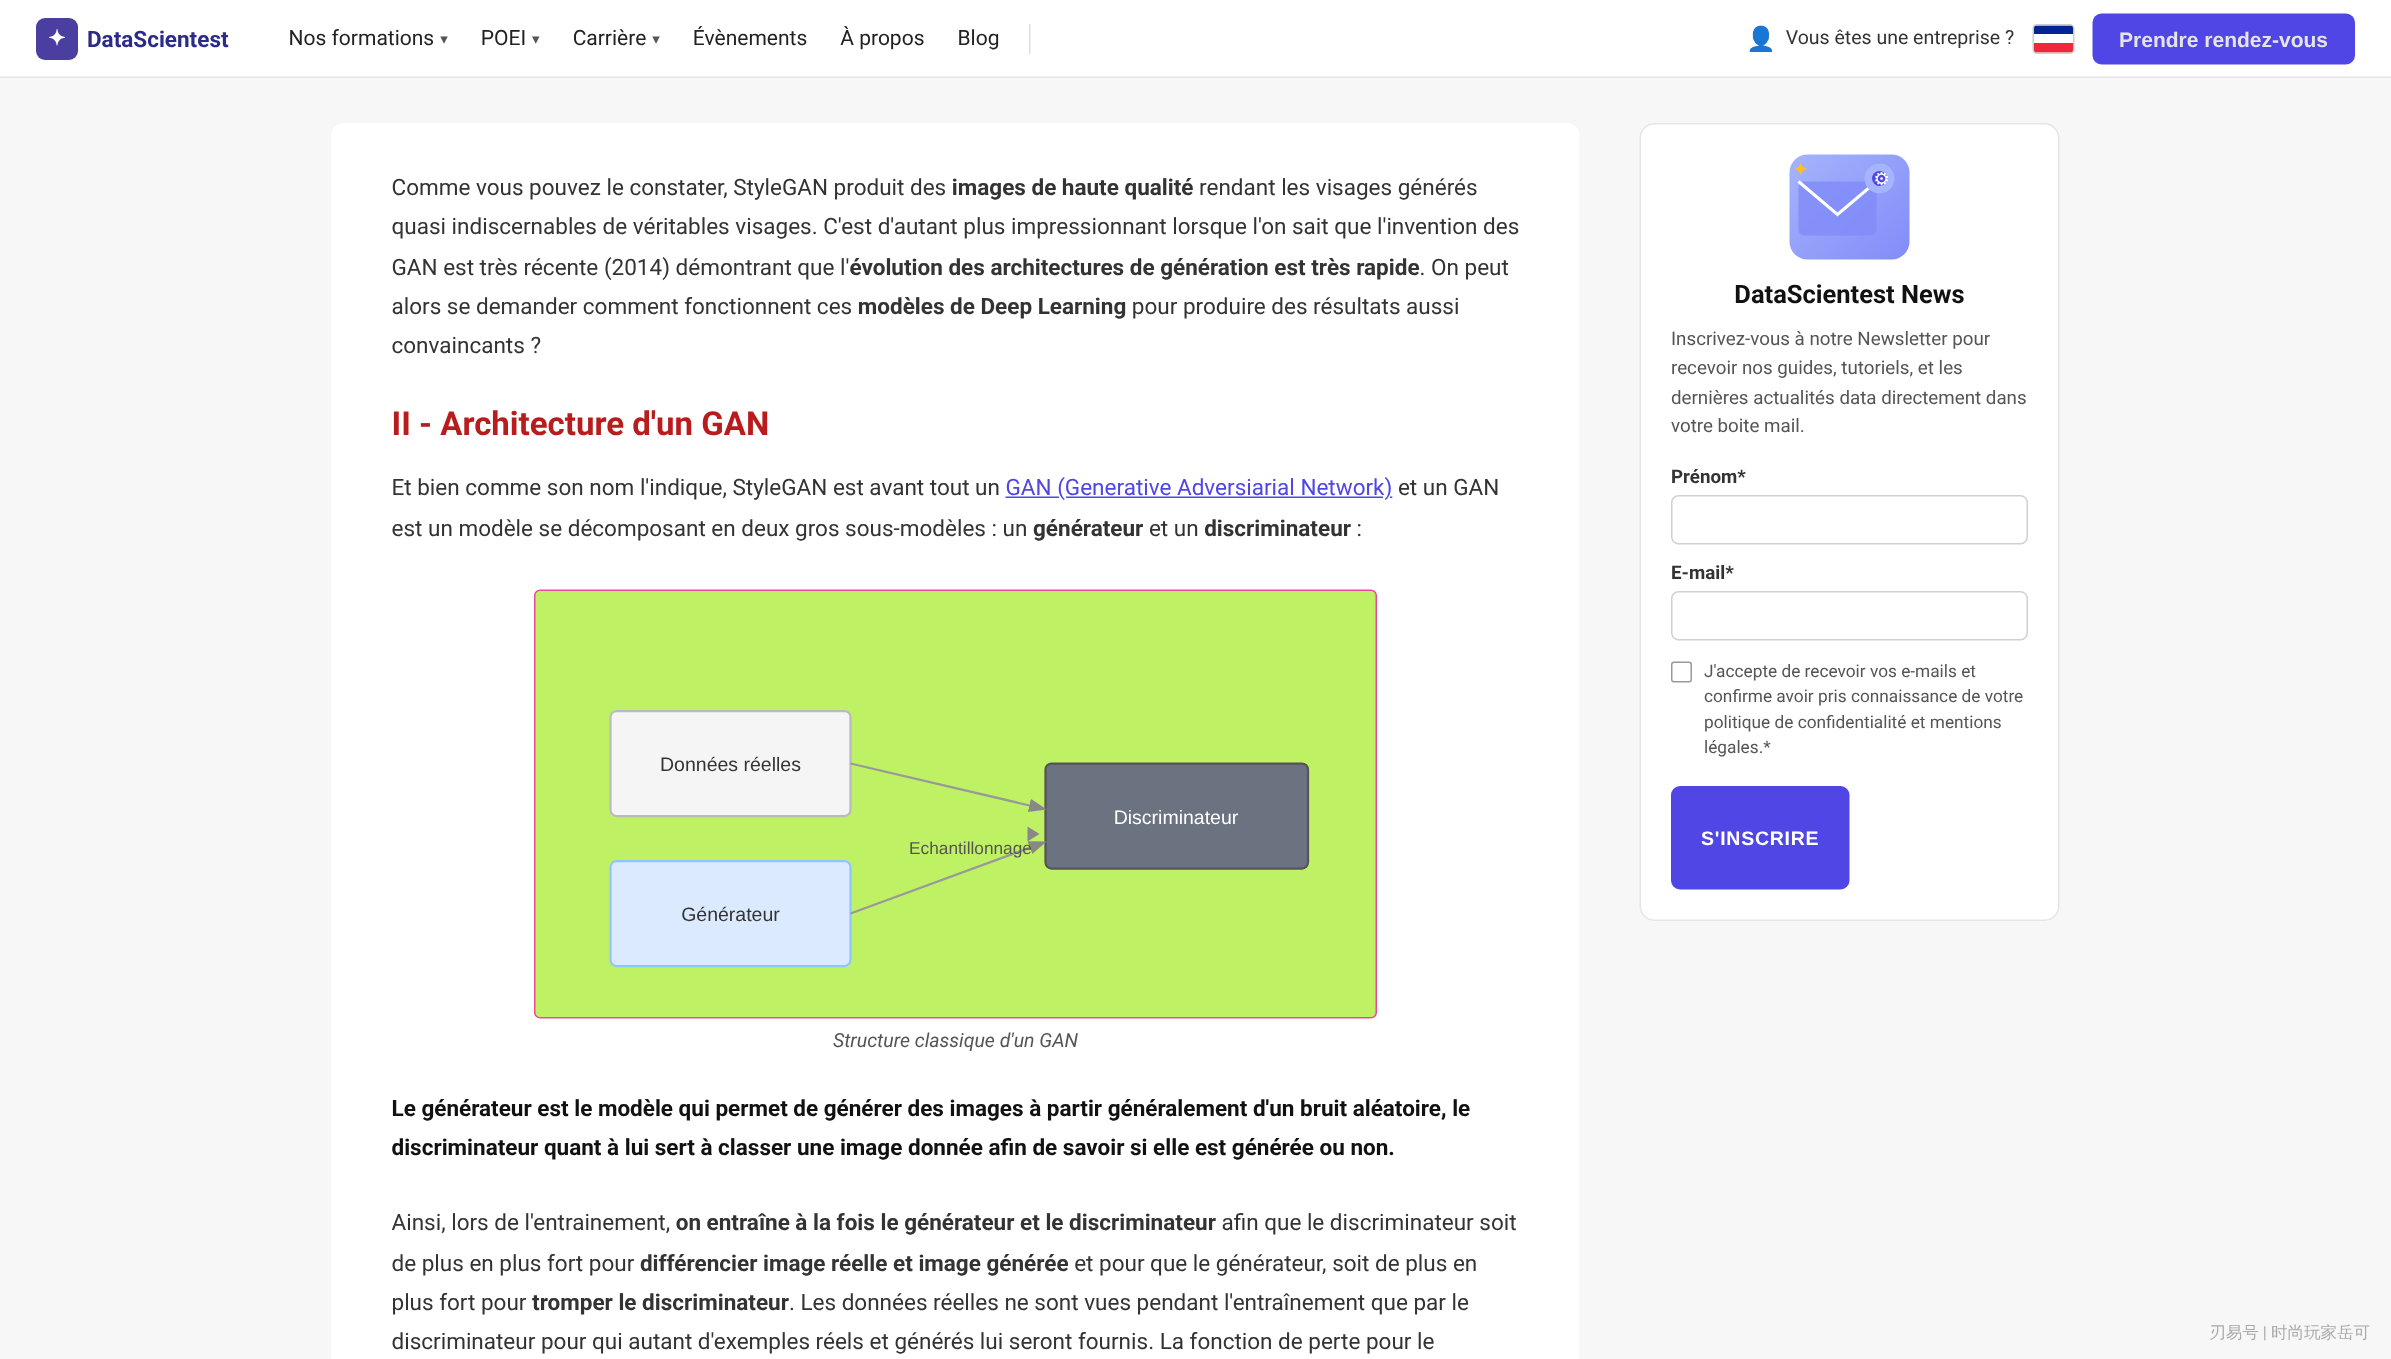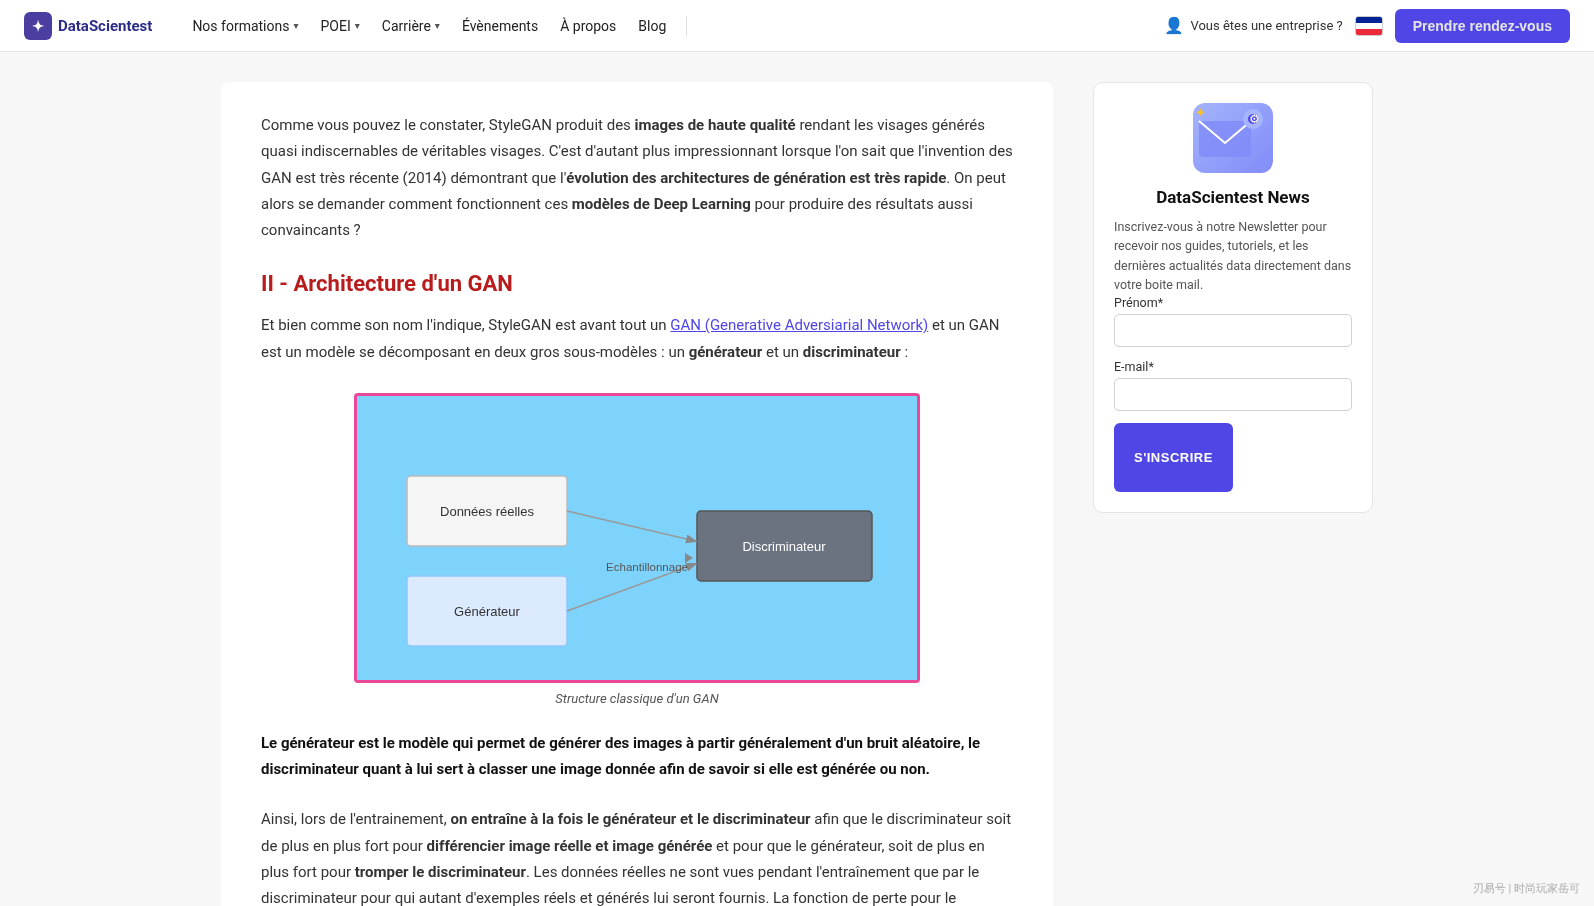--- a/index.html
+++ b/index.html
@@ -133,22 +133,22 @@
     }
 
     
     .diagram-container {
       display: flex;
       flex-direction: column;
       align-items: center;
       margin: 28px 0 10px;
     }
     .diagram-svg-wrap {
-      background: #7dd3fc;
-      border: 3px solid #ec4899;
+      background: #bef264;
+      border: 1px solid #ec4899;
       border-radius: 4px;
       padding: 20px;
     }
     .diagram-caption {
       font-size: 13px;
       color: #555;
       font-style: italic;
       margin-top: 8px;
     }
 
@@ -187,29 +187,30 @@
       font-size: 17px;
       font-weight: 700;
       color: #111;
       text-align: center;
       margin-bottom: 10px;
     }
     .newsletter-desc {
       font-size: 12.5px;
       color: #555;
       line-height: 1.55;
+      margin-bottom: 16px;
       text-align: left;
     }
     .form-group {
       margin-bottom: 12px;
     }
     .form-label {
       font-size: 12.5px;
       color: #333;
-      font-weight: 400;
+      font-weight: 700;
       display: block;
       margin-bottom: 4px;
     }
     .form-input {
       width: 100%;
       border: 1px solid #d0d0d0;
       border-radius: 5px;
       padding: 8px 10px;
       font-size: 13px;
       color: #333;
@@ -379,20 +380,24 @@
       <form>
         <div class="form-group">
           <label class="form-label">Prénom*</label>
           <input class="form-input" type="text" style="">
         </div>
         <div class="form-group">
           <label class="form-label">E-mail*</label>
           <input class="form-input" type="email" style="">
         </div>
 
+        <div class="consent-row">
+          <input type="checkbox" class="consent-checkbox" style="">
+          <span class="consent-text">J'accepte de recevoir vos e-mails et confirme avoir pris connaissance de votre politique de confidentialité et mentions légales.*</span>
+        </div>
 
         <button type="submit" class="subscribe-btn">S'INSCRIRE</button>
       </form>
     </div>
   </aside>
 
 </div>
 
 <div class="watermark">刃易号 | 时尚玩家岳可</div>
 

